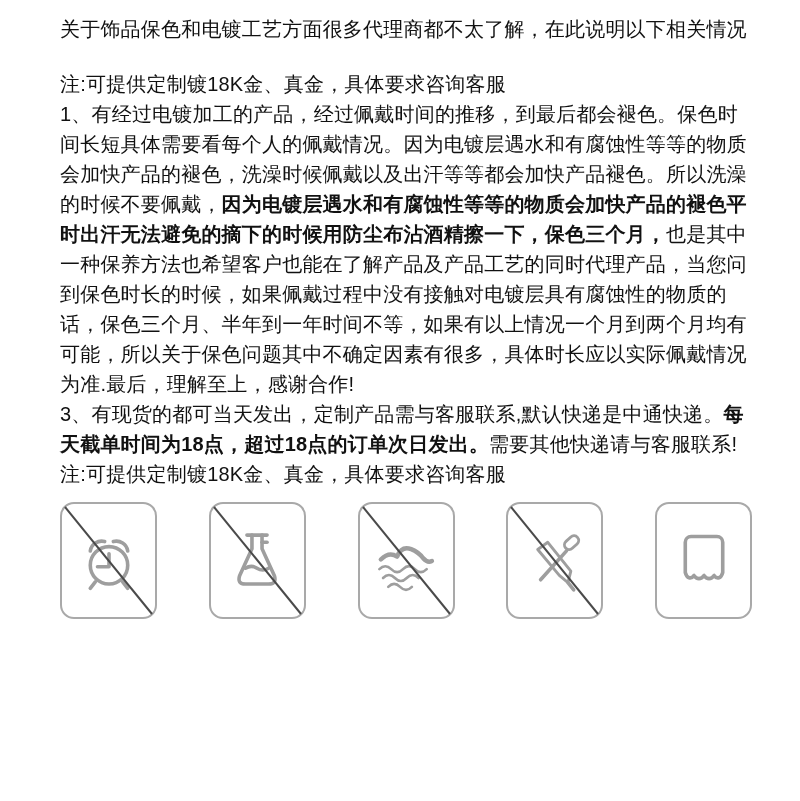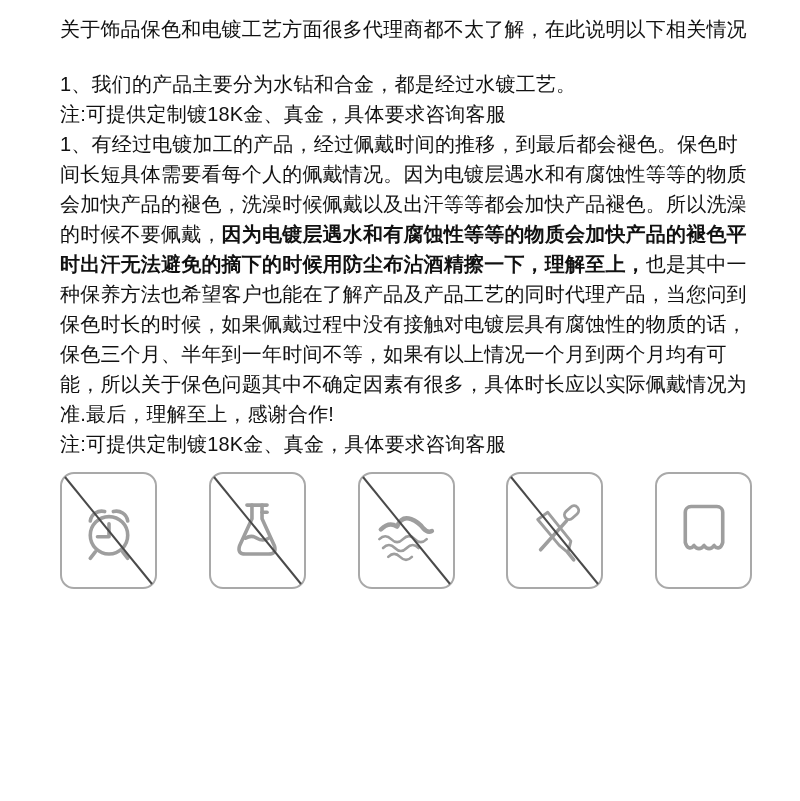--- a/index.html
+++ b/index.html
@@ -26,23 +26,23 @@
   }
   .glyph { display:block; }
   .slash { position:absolute; left:0; top:0; width:100%; height:100%; }
 </style>
 </head>
 <body>
 
 <div class="content">
   <p class="title">关于饰品保色和电镀工艺方面很多代理商都不太了解，在此说明以下相关情况</p>
   <div id="paragraphs">
-      <p class="para"><span>1、我们的产品主要分为水钻和合金，都是经过水镀工艺。</span></p>
       <p class="para"><span>注:可提供定制镀18K金、真金，具体要求咨询客服</span></p>
-      <p class="para"><span>1、有经过电镀加工的产品，经过佩戴时间的推移，到最后都会褪色。保色时间长短具体需要看每个人的佩戴情况。因为电镀层遇水和有腐蚀性等等的物质会加快产品的褪色，洗澡时候佩戴以及出汗等等都会加快产品褪色。所以洗澡的时候不要佩戴，</span><span class="b">因为电镀层遇水和有腐蚀性等等的物质会加快产品的褪色平时出汗无法避免的摘下的时候用防尘布沾酒精擦一下，理解至上，</span><span>也是其中一种保养方法也希望客户也能在了解产品及产品工艺的同时代理产品，当您问到保色时长的时候，如果佩戴过程中没有接触对电镀层具有腐蚀性的物质的话，保色三个月、半年到一年时间不等，如果有以上情况一个月到两个月均有可能，所以关于保色问题其中不确定因素有很多，具体时长应以实际佩戴情况为准.最后，理解至上，感谢合作!</span></p>
+      <p class="para"><span>1、有经过电镀加工的产品，经过佩戴时间的推移，到最后都会褪色。保色时间长短具体需要看每个人的佩戴情况。因为电镀层遇水和有腐蚀性等等的物质会加快产品的褪色，洗澡时候佩戴以及出汗等等都会加快产品褪色。所以洗澡的时候不要佩戴，</span><span class="b">因为电镀层遇水和有腐蚀性等等的物质会加快产品的褪色平时出汗无法避免的摘下的时候用防尘布沾酒精擦一下，保色三个月，</span><span>也是其中一种保养方法也希望客户也能在了解产品及产品工艺的同时代理产品，当您问到保色时长的时候，如果佩戴过程中没有接触对电镀层具有腐蚀性的物质的话，保色三个月、半年到一年时间不等，如果有以上情况一个月到两个月均有可能，所以关于保色问题其中不确定因素有很多，具体时长应以实际佩戴情况为准.最后，理解至上，感谢合作!</span></p>
+      <p class="para"><span>3、有现货的都可当天发出，定制产品需与客服联系,默认快递是中通快递。</span><span class="b">每天截单时间为18点，超过18点的订单次日发出。</span><span>需要其他快递请与客服联系!</span></p>
       <p class="para"><span>注:可提供定制镀18K金、真金，具体要求咨询客服</span></p>
     </div>
   <div id="icons" class="icons-row">
       <div class="care">
         <div class="care-box">
           <span>
             <svg class="glyph" viewBox="0 0 100 100" width="72" height="72" fill="none" stroke="#9e9e9e" stroke-linecap="round" stroke-linejoin="round" stroke-width="5">
        <circle cx="50" cy="56" r="26"></circle>
        <path d="M24 36 A16 16 0 0 1 44 23"></path>
        <path d="M56 23 A16 16 0 0 1 76 36"></path>

